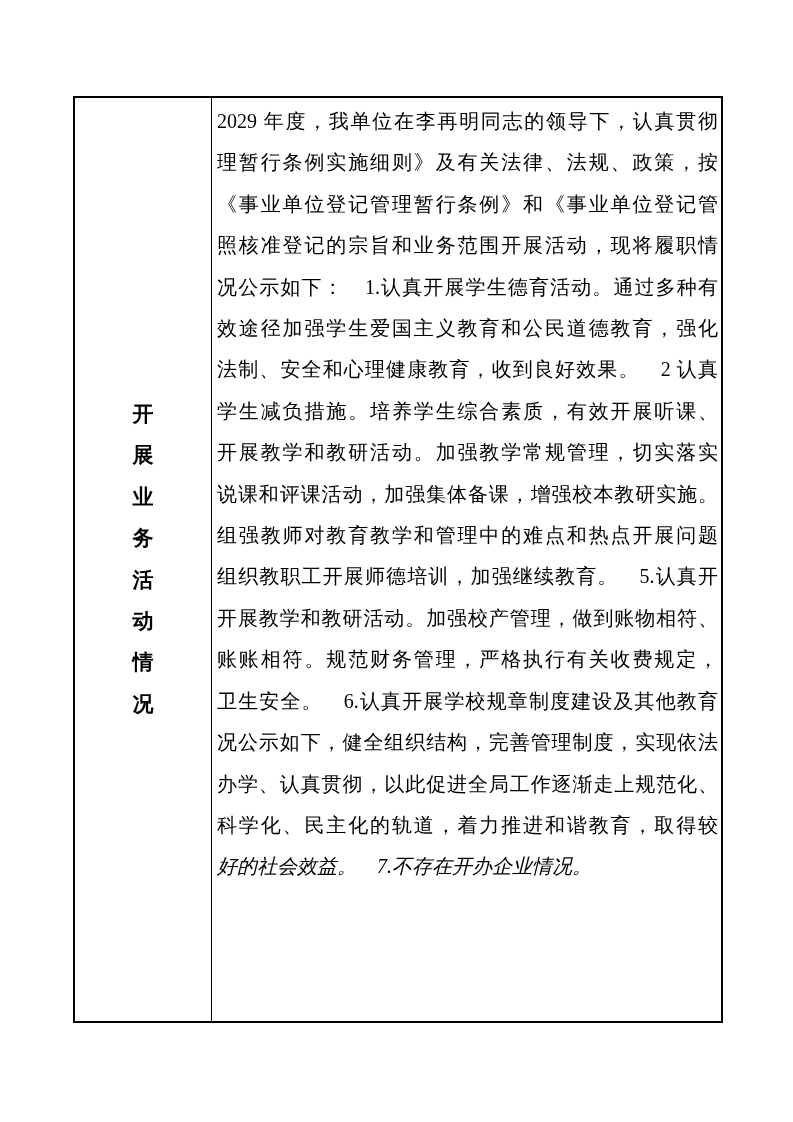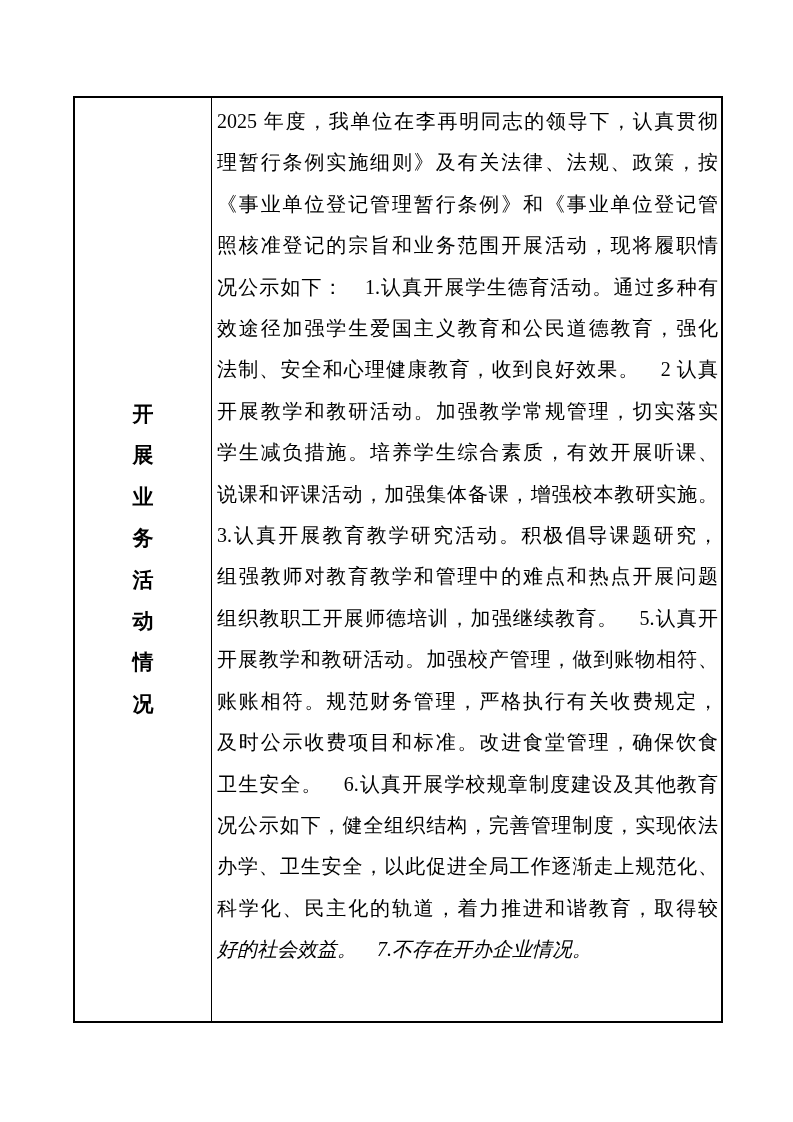--- a/index.html
+++ b/index.html
@@ -74,37 +74,35 @@
       <div class="label-char">展</div>
       <div class="label-char">业</div>
       <div class="label-char">务</div>
       <div class="label-char">活</div>
       <div class="label-char">动</div>
       <div class="label-char">情</div>
       <div class="label-char">况</div>
     </div>
 
     <div class="content-cell">
-      <div class="text-line">2025 年度，我单位在李再明同志的领导下，认真贯彻</div>
+      <div class="text-line">2029 年度，我单位在李再明同志的领导下，认真贯彻</div>
       <div class="text-line">理暂行条例实施细则》及有关法律、法规、政策，按</div>
       <div class="text-line">《事业单位登记管理暂行条例》和《事业单位登记管</div>
       <div class="text-line">照核准登记的宗旨和业务范围开展活动，现将履职情</div>
       <div class="text-line">况公示如下：　1.认真开展学生德育活动。通过多种有</div>
       <div class="text-line">效途径加强学生爱国主义教育和公民道德教育，强化</div>
       <div class="text-line">法制、安全和心理健康教育，收到良好效果。　2 认真</div>
+      <div class="text-line">学生减负措施。培养学生综合素质，有效开展听课、</div>
       <div class="text-line">开展教学和教研活动。加强教学常规管理，切实落实</div>
-      <div class="text-line">学生减负措施。培养学生综合素质，有效开展听课、</div>
       <div class="text-line">说课和评课活动，加强集体备课，增强校本教研实施。</div>
-      <div class="text-line">3.认真开展教育教学研究活动。积极倡导课题研究，</div>
       <div class="text-line">组强教师对教育教学和管理中的难点和热点开展问题</div>
       <div class="text-line">组织教职工开展师德培训，加强继续教育。　5.认真开</div>
       <div class="text-line">开展教学和教研活动。加强校产管理，做到账物相符、</div>
       <div class="text-line">账账相符。规范财务管理，严格执行有关收费规定，</div>
-      <div class="text-line">及时公示收费项目和标准。改进食堂管理，确保饮食</div>
       <div class="text-line">卫生安全。　6.认真开展学校规章制度建设及其他教育</div>
       <div class="text-line">况公示如下，健全组织结构，完善管理制度，实现依法</div>
-      <div class="text-line">办学、卫生安全，以此促进全局工作逐渐走上规范化、</div>
+      <div class="text-line">办学、认真贯彻，以此促进全局工作逐渐走上规范化、</div>
       <div class="text-line">科学化、民主化的轨道，着力推进和谐教育，取得较</div>
       <div class="text-line last-line">好的社会效益。　7.不存在开办企业情况。</div>
     </div>
 
   </div>
 </div>
 
 </body></html>

